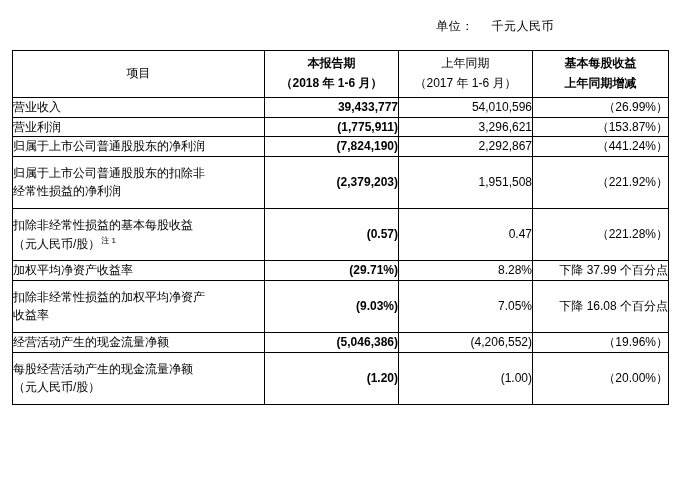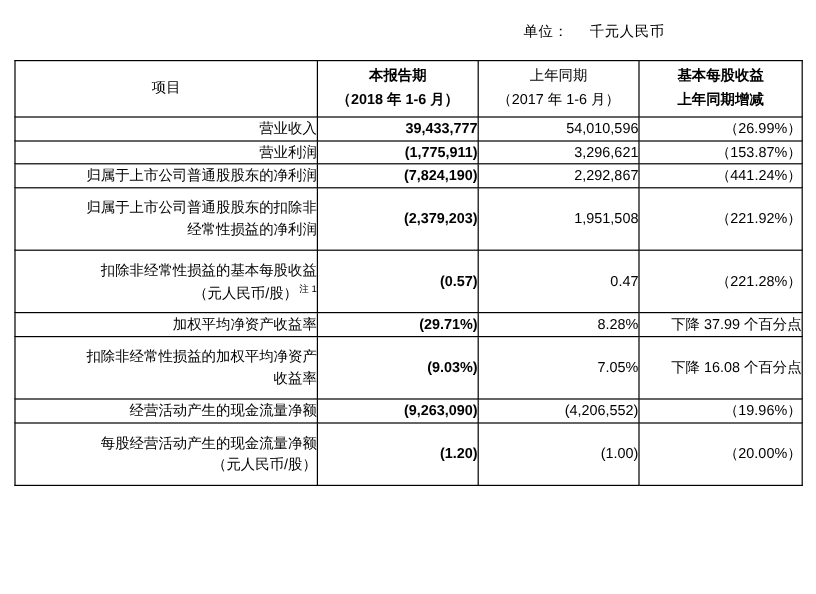--- a/index.html
+++ b/index.html
@@ -55,21 +55,21 @@
     text-align: center;
     height: 46px;
     line-height: 1.65;
     font-size: 12px;
     padding: 2px 4px;
   }
   .hdr-cell.bold { font-weight: bold; }
   .hdr-cell .l2 { display: block; }
 
   .lbl {
-    text-align: right;
+    text-align: left;
     padding: 5px 4px 5px 8px;
     line-height: 1.55;
   }
   .num {
     text-align: right;
     padding: 5px 8px 5px 4px;
     line-height: 1.55;
     white-space: nowrap;
   }
   .num.bold { font-weight: bold; }
@@ -165,21 +165,21 @@
           <td class="txt">下降 37.99 个百分点</td>
         </tr>
         <tr class="r-tall">
           <td class="lbl"><span>扣除非经常性损益的加权平均净资产</span><span class="l2">收益率</span></td>
           <td class="num bold">(9.03%)</td>
           <td class="num">7.05%</td>
           <td class="txt">下降 16.08 个百分点</td>
         </tr>
         <tr>
           <td class="lbl"><span>经营活动产生的现金流量净额</span></td>
-          <td class="num bold">(9,263,090)</td>
+          <td class="num bold">(5,046,386)</td>
           <td class="num">(4,206,552)</td>
           <td class="num">（19.96%）</td>
         </tr>
         <tr class="r-tall">
           <td class="lbl"><span>每股经营活动产生的现金流量净额</span><span class="l2">（元人民币/股）</span></td>
           <td class="num bold">(1.20)</td>
           <td class="num">(1.00)</td>
           <td class="num">（20.00%）</td>
         </tr>
       </tbody>

